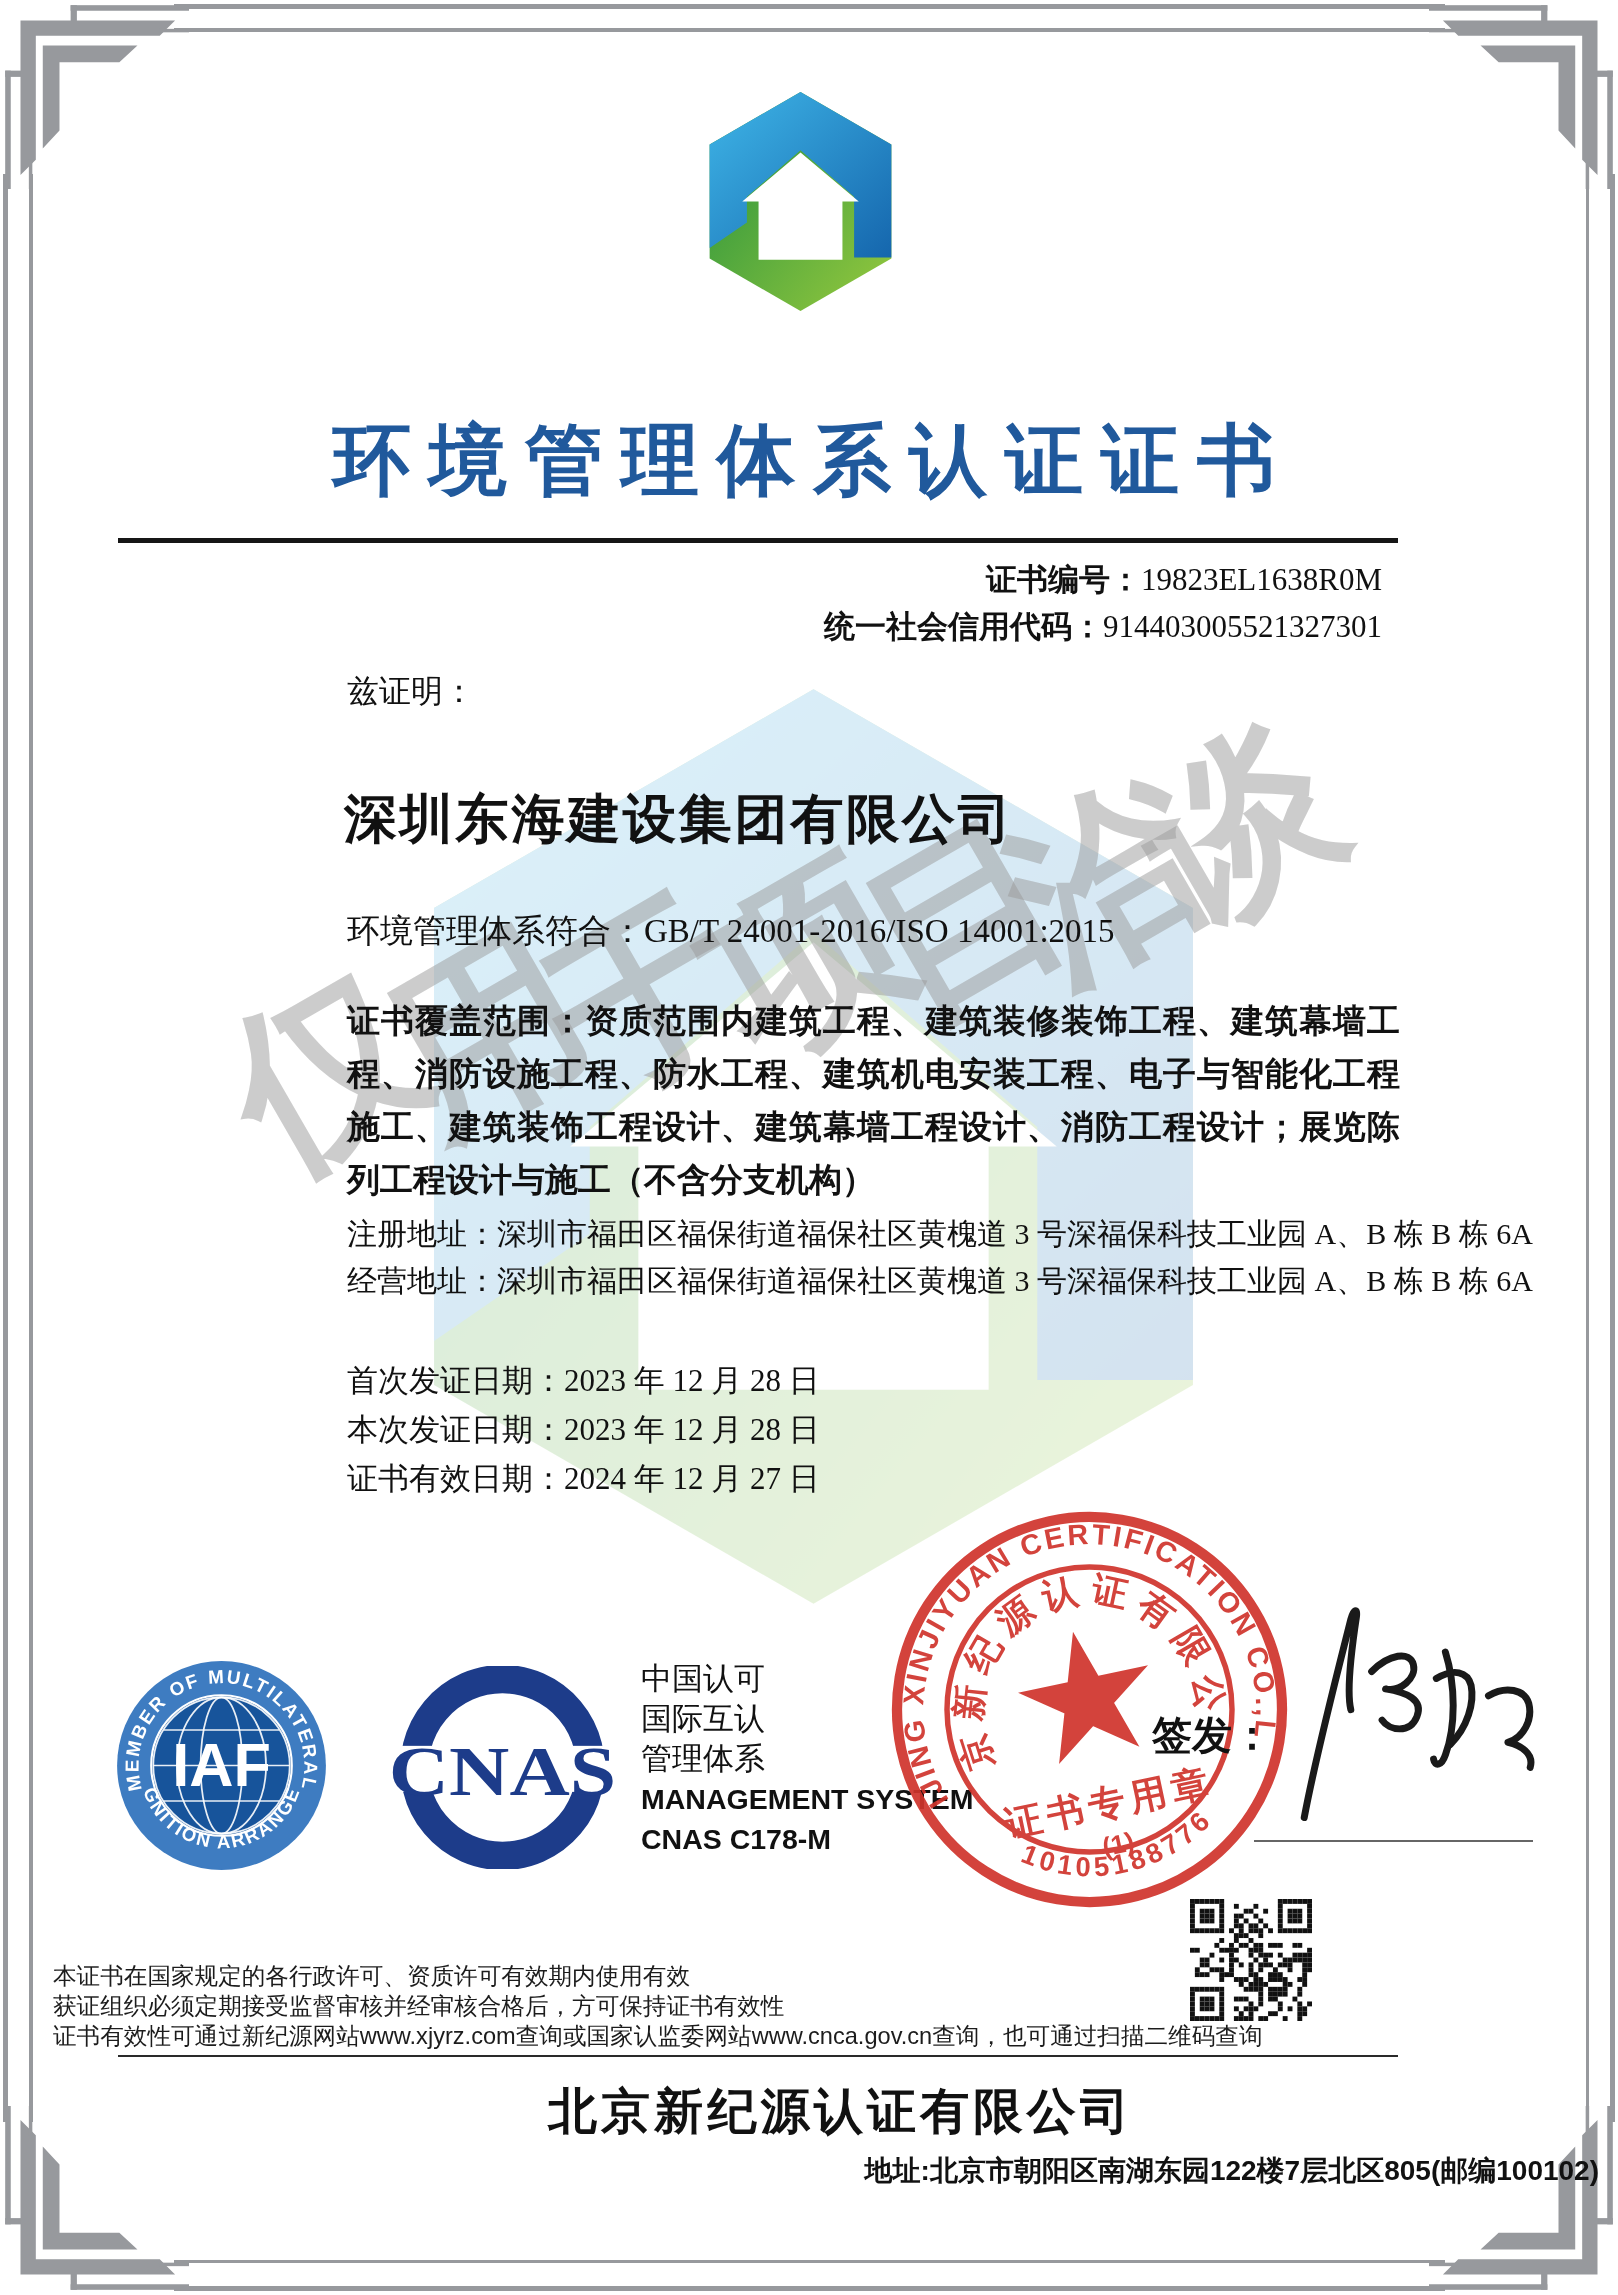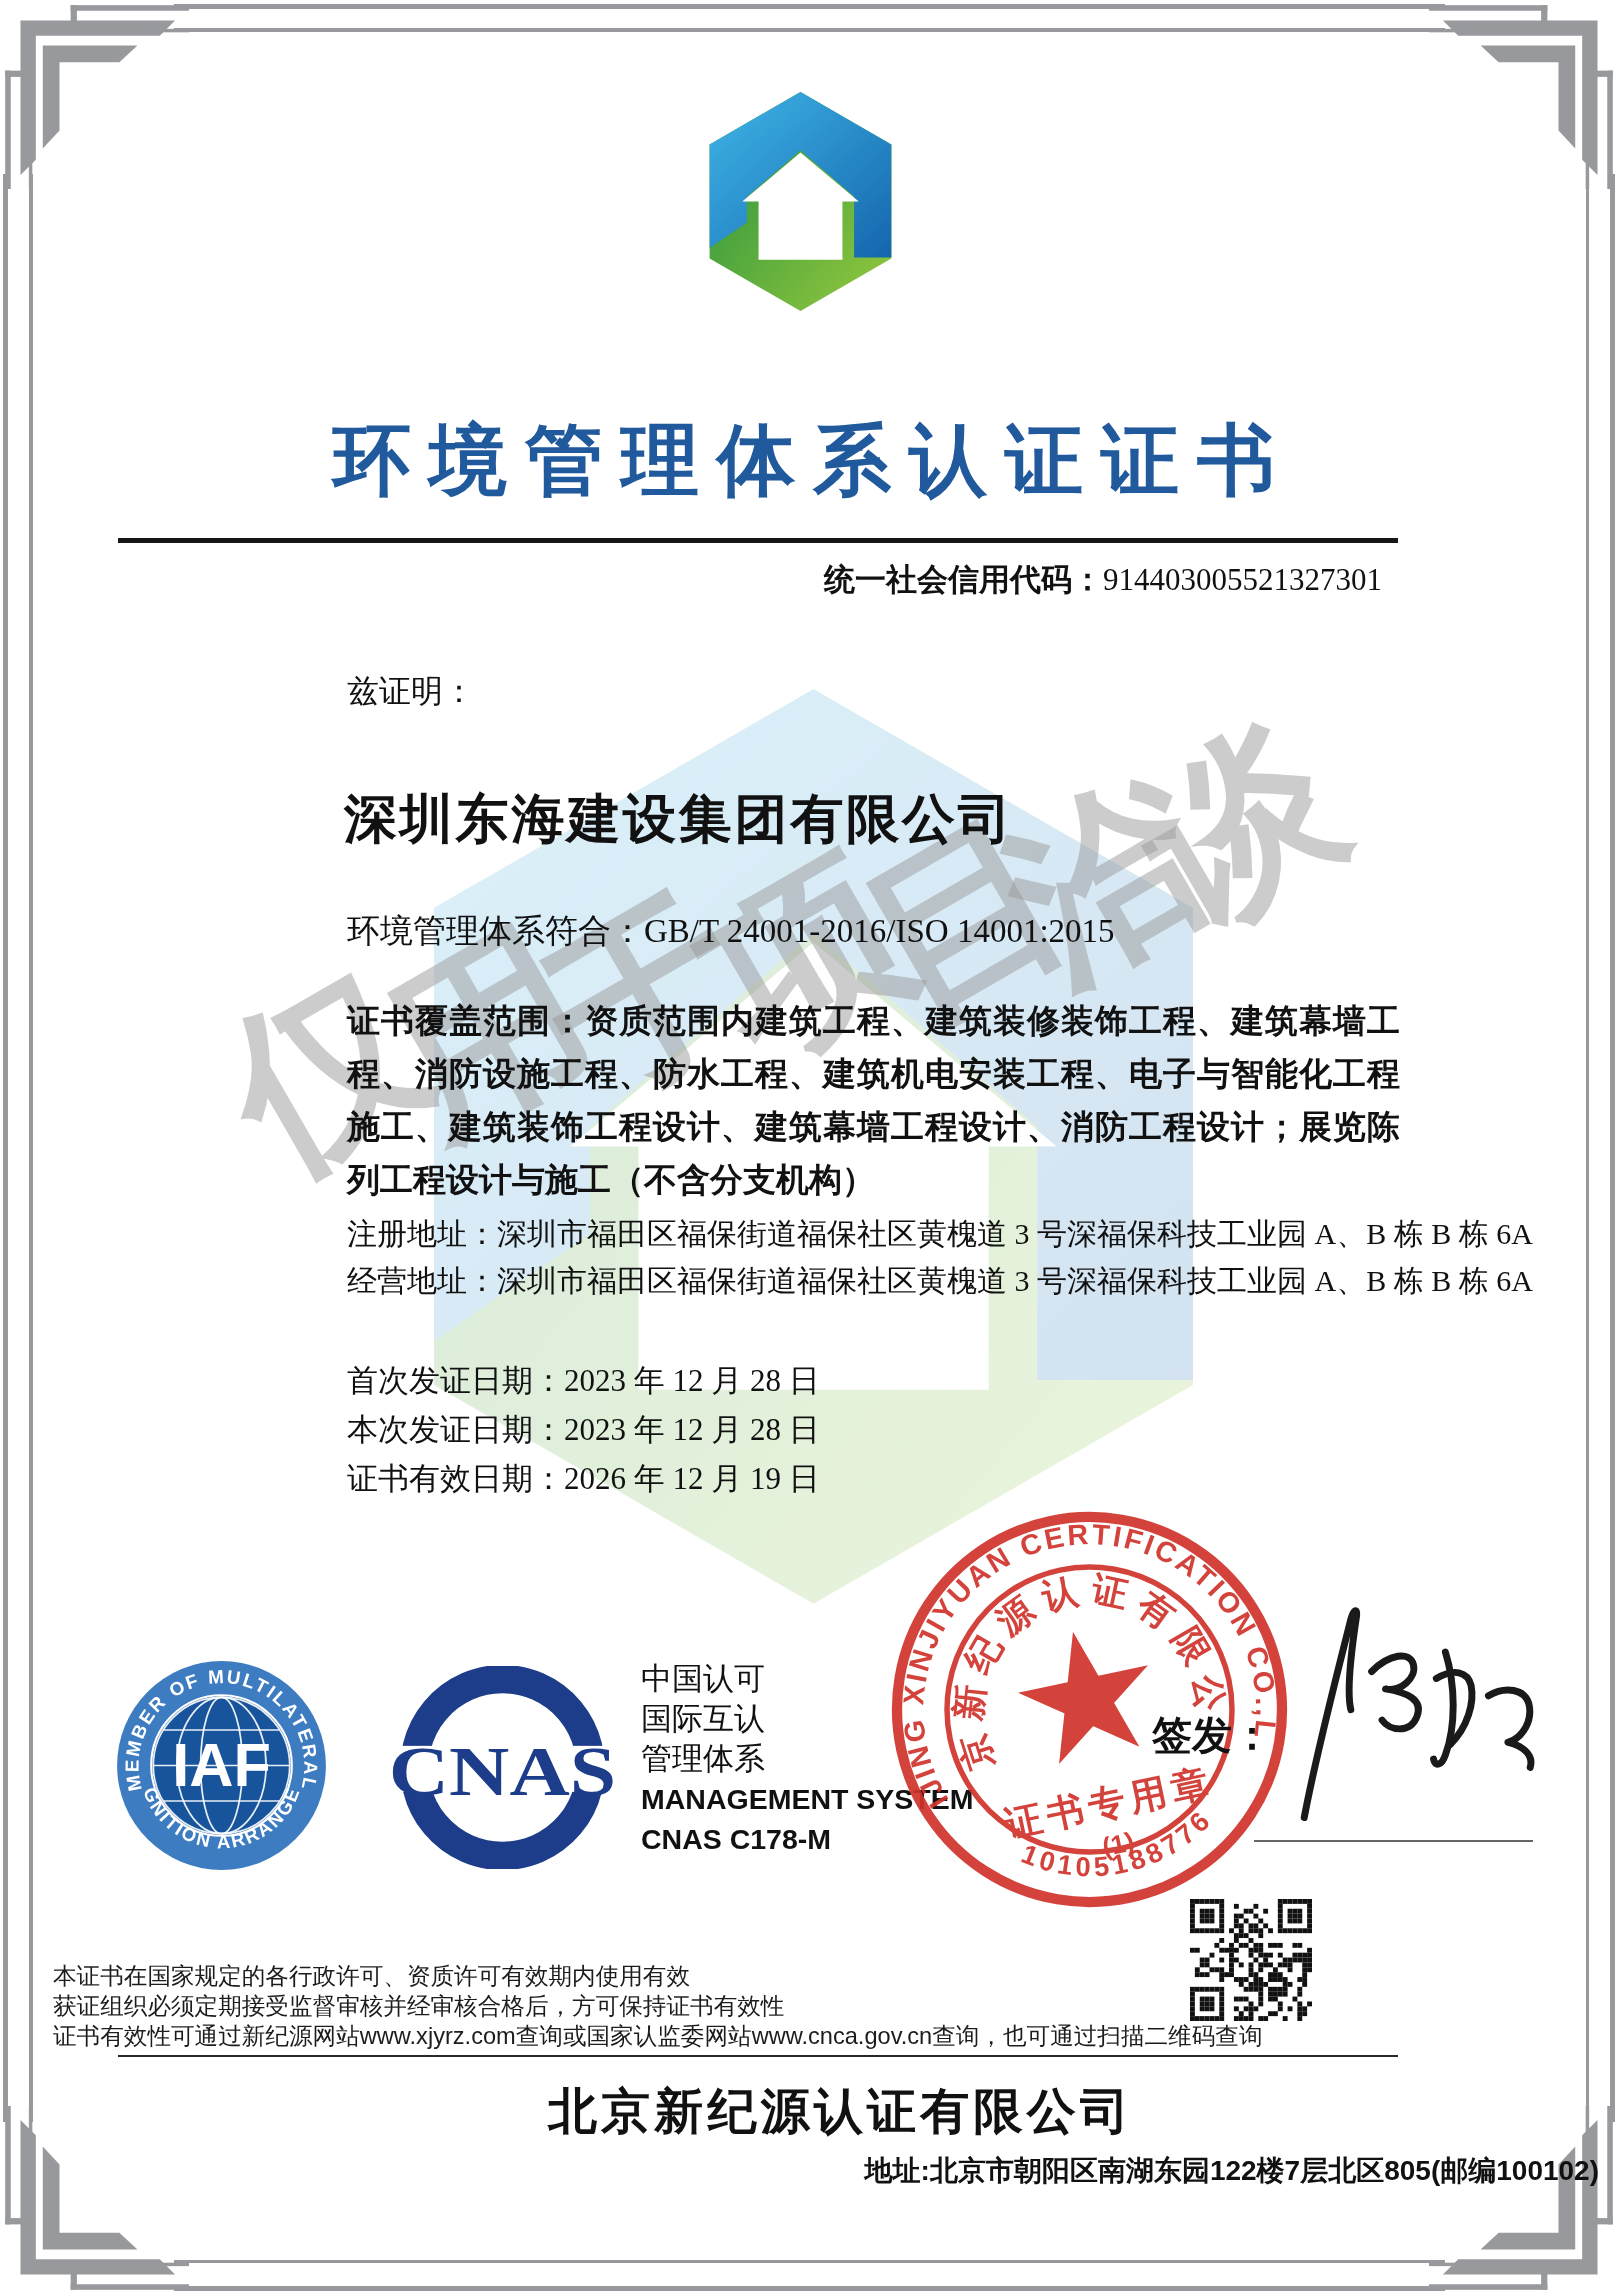--- a/index.html
+++ b/index.html
@@ -161,38 +161,39 @@
       </defs>
       <polygon points="100,6 178,51 178,149 100,194 22,149 22,51" fill="url(#lgG)"></polygon>
       <path d="M22,51 L100,6 L178,51 L178,148 L146,148 L146,96 L100,56 L54,96 L54,118 L22,140 Z" fill="url(#lgB)"></path>
       <path d="M100,58 L150,100 L136,100 L136,150 L64,150 L64,100 L50,100 Z" fill="#fff"></path>
     </svg>
 
     <div class="abs title">环境管理体系认证证书</div>
     <div class="abs title-rule"></div>
 
     <div class="abs certnos">
+      <div><span class="lab">证书编号：</span><span>19823EL1638R0M</span></div>
       <div><span class="lab">统一社会信用代码：</span><span>914403005521327301</span></div>
     </div>
 
     <div class="abs certify">兹证明：</div>
     <div class="abs company">深圳东海建设集团有限公司</div>
     <div class="abs standard">环境管理体系符合：GB/T 24001-2016/ISO 14001:2015</div>
 
     <p class="abs scope"><span>证书覆盖范围：</span><span>资质范围内建筑工程、建筑装修装饰工程、建筑幕墙工程、消防设施工程、防水工程、建筑机电安装工程、电子与智能化工程施工、建筑装饰工程设计、建筑幕墙工程设计、消防工程设计；展览陈列工程设计与施工（不含分支机构）</span></p>
 
     <div class="abs addrs">
       <div>注册地址：深圳市福田区福保街道福保社区黄槐道 3 号深福保科技工业园 A、B 栋 B 栋 6A</div>
       <div>经营地址：深圳市福田区福保街道福保社区黄槐道 3 号深福保科技工业园 A、B 栋 B 栋 6A</div>
     </div>
 
     <div class="abs dates">
       <div>首次发证日期：2023 年 12 月 28 日</div>
       <div>本次发证日期：2023 年 12 月 28 日</div>
-      <div>证书有效日期：2026 年 12 月 19 日</div>
+      <div>证书有效日期：2024 年 12 月 27 日</div>
     </div>
 
     <svg class="abs iaf" viewBox="-153 -153 306 306">
       <circle r="150" fill="#3e7cc1"></circle>
       <circle r="101" fill="#17549b" stroke="#fff" stroke-width="3"></circle>
       <g stroke="rgba(255,255,255,.9)" stroke-width="2.5" fill="none">
         <circle r="98"></circle>
         <ellipse rx="64" ry="98"></ellipse>
           <ellipse rx="30" ry="98"></ellipse>
         <line x1="-98" y1="0" x2="98" y2="0"></line>

